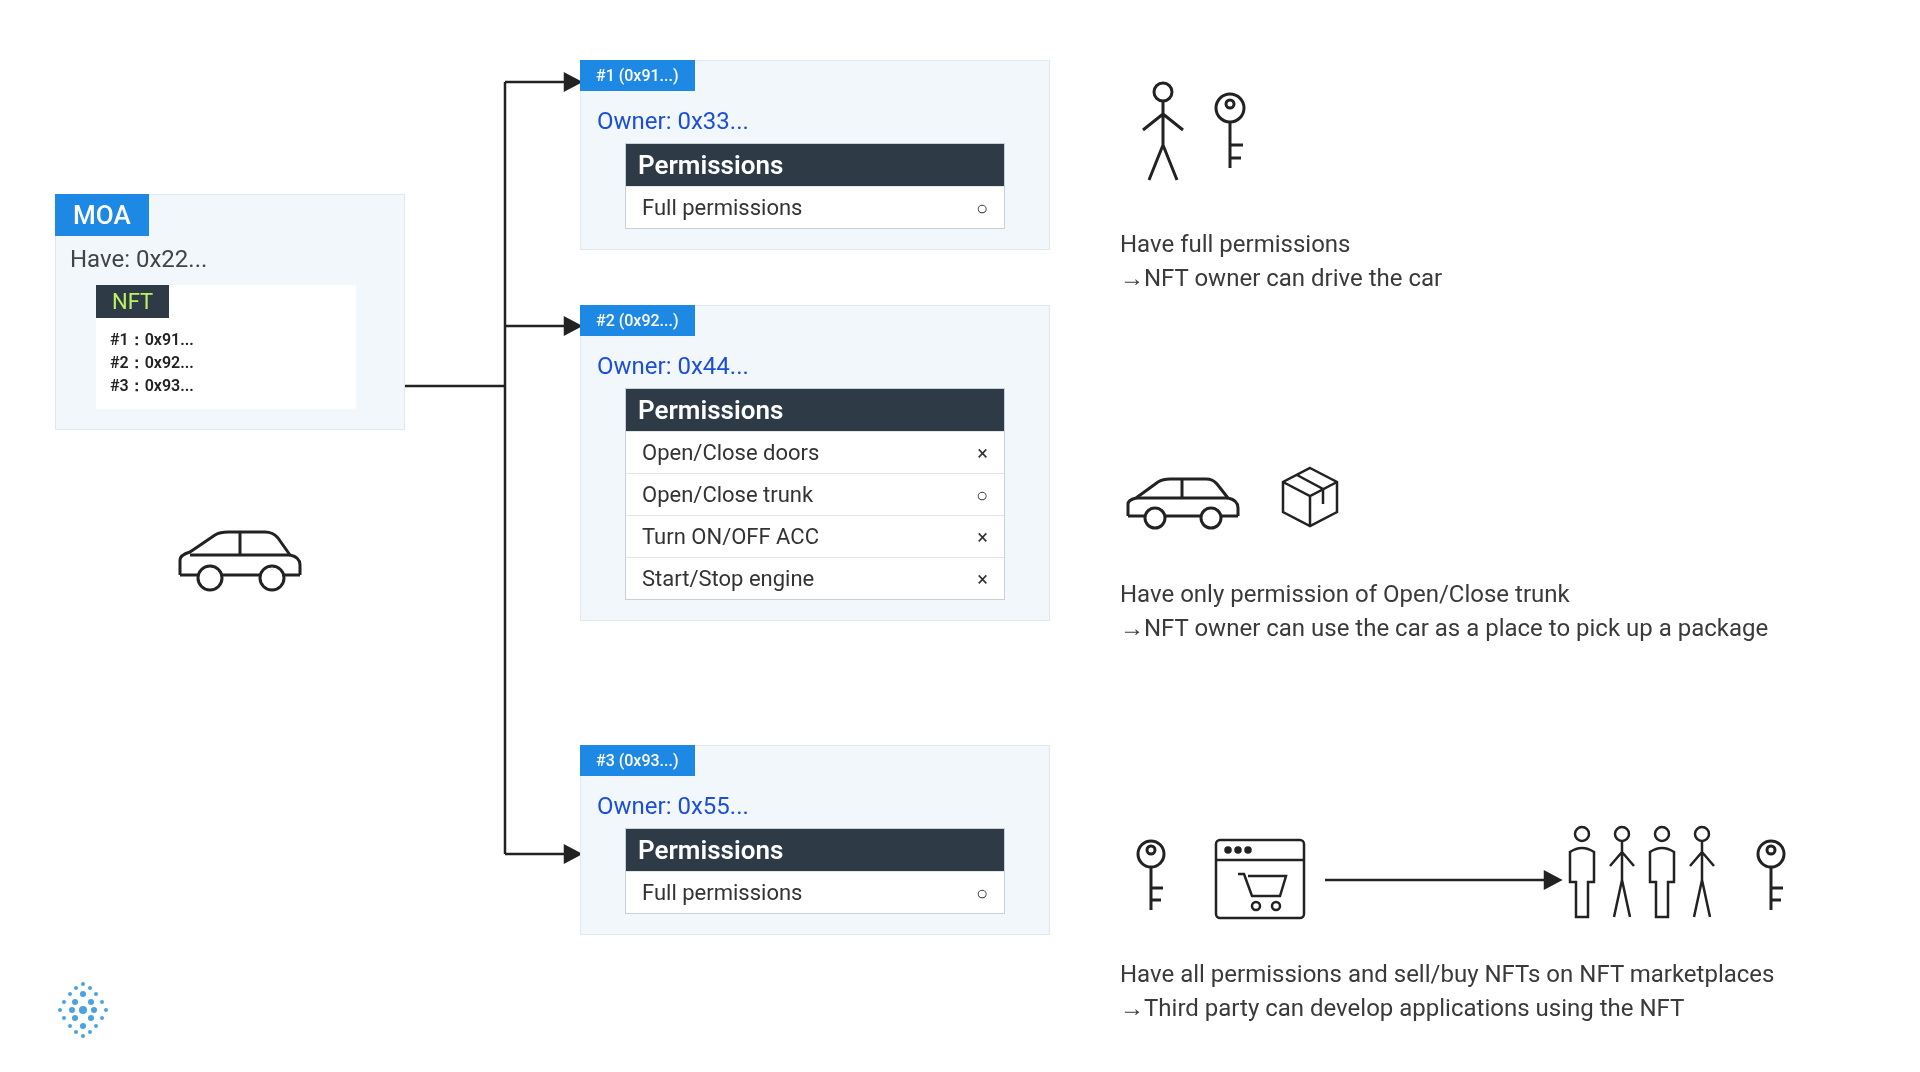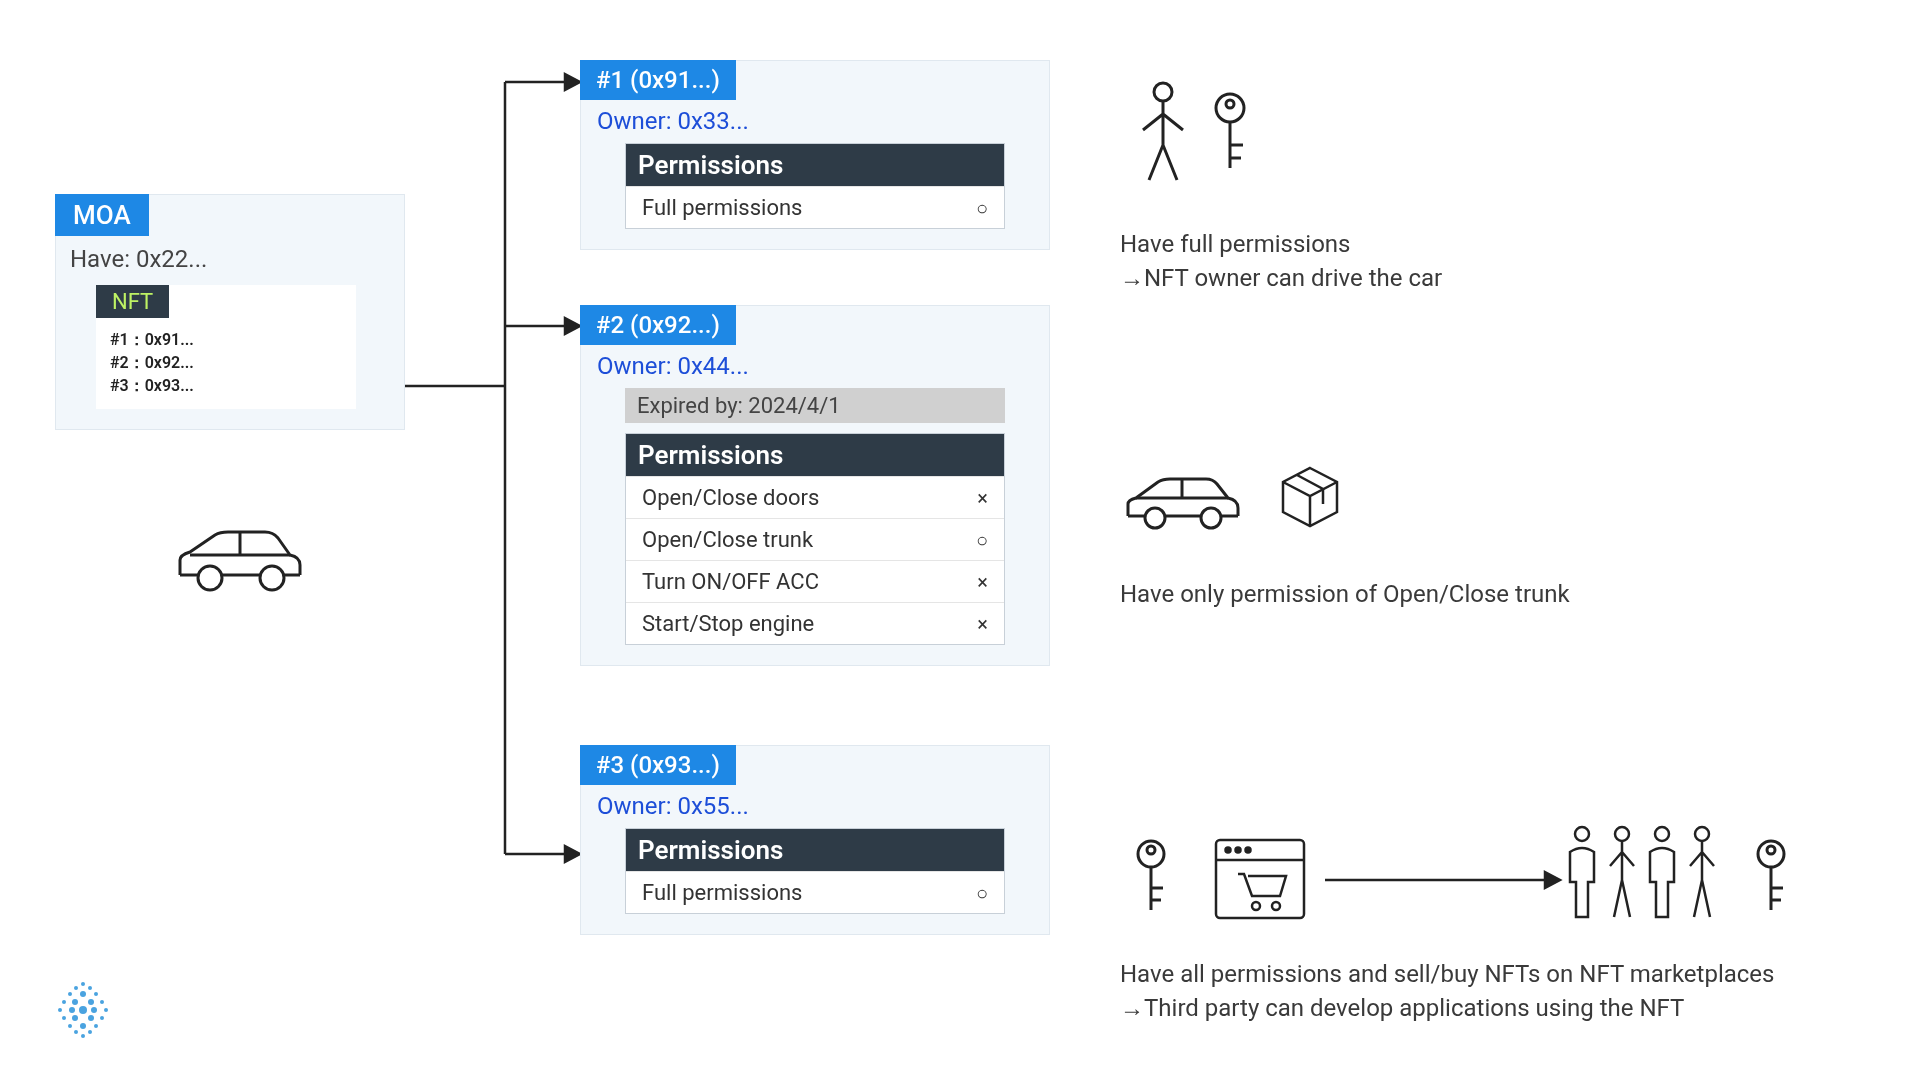--- a/index.html
+++ b/index.html
@@ -66,21 +66,21 @@
     position: absolute;
     background: #f2f7fb;
     border: 1px solid #e0e8ef;
     width: 470px;
   }
   .nft-card .header {
     position: absolute;
     top: -1px; left: -1px;
     background: #1e88e5;
     color: #fff;
-    font-size: 24px;
+    font-size: 16px;
     font-weight: 500;
     padding: 6px 16px;
   }
   .nft-card .body {
     padding: 46px 16px 8px 16px;
   }
   .nft-card .owner {
     font-size: 24px;
     color: #1d4ed8;
     margin-bottom: 8px;
@@ -205,21 +205,20 @@
           <span class="mark">○</span>
         </div>
       </div>
     </div>
   </div>
 
   <div class="nft-card" style="left:580px; top:305px;">
     <div class="header">#2 (0x92...)</div>
     <div class="body">
       <div class="owner">Owner: 0x44...</div>
-      <div class="expire">Expired by: 2024/4/1</div>
       <div class="perm-table">
         <div class="perm-head">Permissions</div>
         <div class="perm-row">
             <span>Open/Close doors</span>
             <span class="mark">×</span>
           </div>
         <div class="perm-row">
             <span>Open/Close trunk</span>
             <span class="mark">○</span>
           </div>
@@ -291,20 +290,21 @@
     <svg width="70" height="70" viewBox="0 0 70 70">
         <g stroke="#222" stroke-width="2.5" fill="none">
           <path d="M35 6 L62 20 L62 50 L35 64 L8 50 L8 20 Z"></path>
           <path d="M8 20 L35 34 L62 20 M35 34 L35 64"></path>
           <path d="M22 13 L48 27 L48 42"></path>
         </g>
       </svg>
   </div>
   <div class="explain" style="left:1120px; top:578px; width:770px;">
     <div>Have only permission of Open/Close trunk</div>
+    <div>→NFT owner can use the car as a place to pick up a package</div>
   </div>
 
   <div class="icon-box" style="left:1128px; top:838px;">
     <svg width="46" height="84" viewBox="0 0 46 84">
         <g stroke="#222" stroke-width="3" fill="none">
           <circle cx="23" cy="16" r="13"></circle>
           <circle cx="23" cy="12" r="4"></circle>
           <line x1="23" y1="29" x2="23" y2="72"></line>
           <line x1="23" y1="50" x2="35" y2="50"></line>
           <line x1="23" y1="62" x2="33" y2="62"></line>

